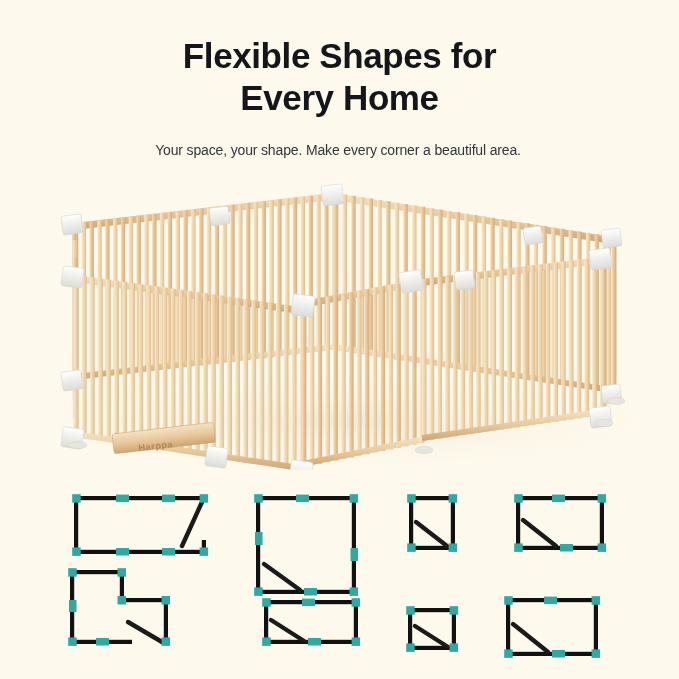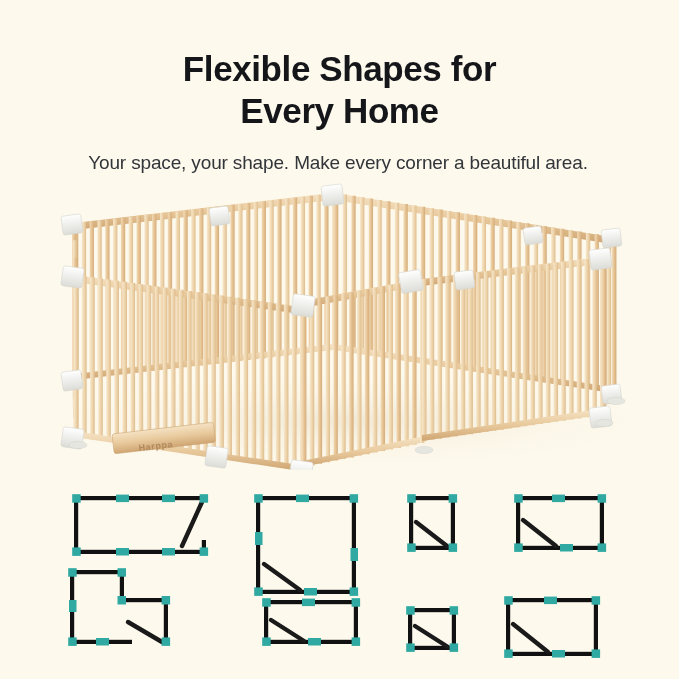--- a/index.html
+++ b/index.html
@@ -29,26 +29,26 @@
     left: 0;
     width: 679px;
     text-align: center;
   }
   .headline {
     font-size: 35px;
     line-height: 42px;
     font-weight: 700;
     color: #14161a;
     letter-spacing: -0.4px;
-    margin: 16px;
+    margin: 3px;
     white-space: pre-line;
   }
   .subhead {
     margin: 20px 3px 0 0;
-    font-size: 19px;
+    font-size: 14px;
     line-height: 22px;
     font-weight: 400;
     color: #32353a;
     letter-spacing: -0.15px;
   }
 
   
   .photo {
     position: absolute;
     left: 0;

